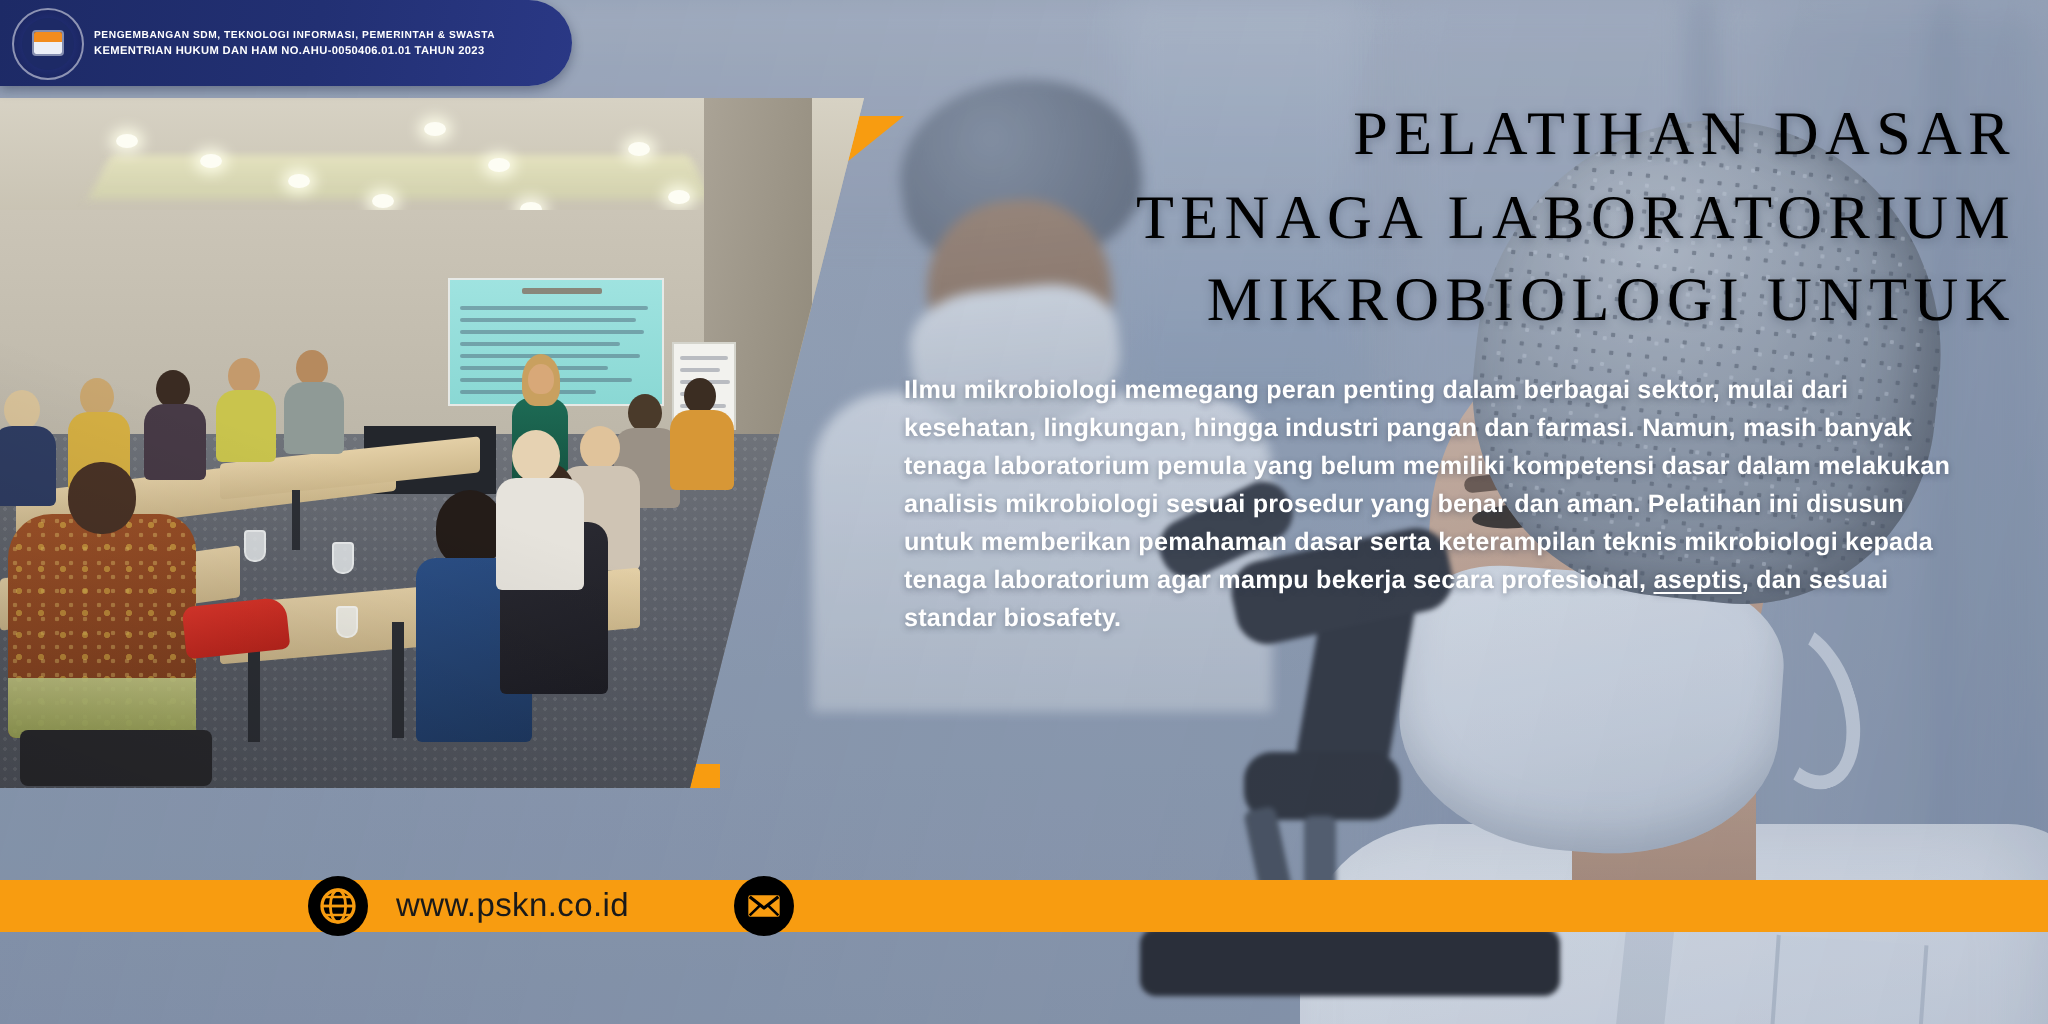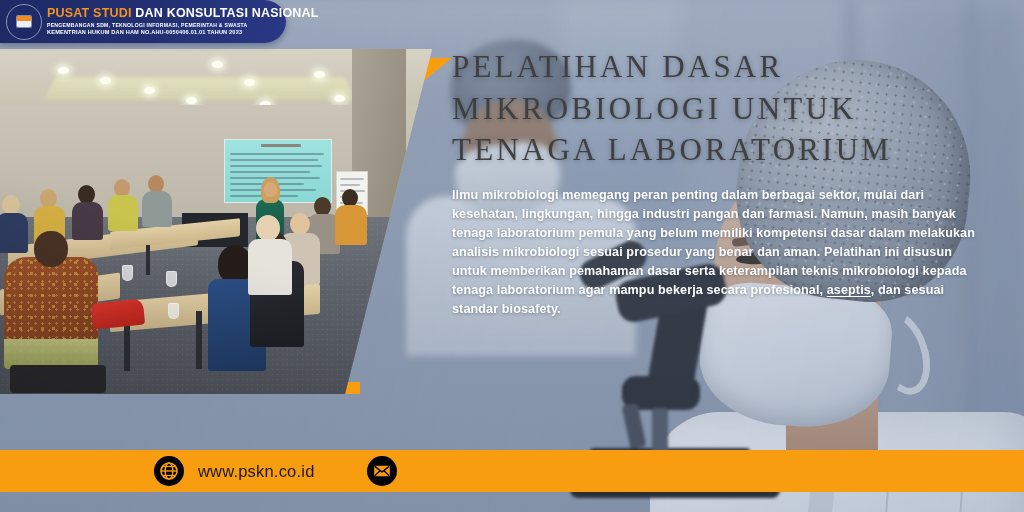--- a/index.html
+++ b/index.html
@@ -386,42 +386,43 @@
   }
   .lt-row3 {
     font-size:5.6px; font-weight:bold; color:#ffffff; letter-spacing:.18px;
     margin-top:2.5px; white-space:nowrap;
   }
 
   
   .content { position:absolute; left:452px; top:46px; width:556px; }
   .title {
     font-family:"Liberation Serif", serif;
-    color:#404040;
+    color:#000000;
     font-size:31px;
     letter-spacing:3.2px;
     line-height:1.34;
     text-shadow:0 1px 5px rgba(40,52,72,.40);
     white-space:nowrap;
+    text-align:right;
   }
   .body-copy {
     margin-top:15px;
     color:#ffffff;
     font-size:12.6px;
     font-weight:bold;
     line-height:1.52;
     letter-spacing:.1px;
     text-shadow:0 1px 3px rgba(44,56,76,.45);
     width:528px;
   }
   .body-copy u { text-decoration:underline; text-underline-offset:2px; }
 
   
   .footer {
-    position:absolute; left:0; top:450px; width:1024px; height:42px;
+    position:absolute; left:0; top:440px; width:1024px; height:26px;
     background:#F89C10;
     display:flex; align-items:center;
   }
   .fitem { display:flex; align-items:center; }
   .fitem .ic {
     width:30px; height:30px; border-radius:50%; background:#000;
     display:flex; align-items:center; justify-content:center; flex:0 0 30px;
   }
   .fitem .ic svg { display:block; }
   .fitem .tx {
@@ -607,33 +608,29 @@
   </div>
 
   <div class="logo-bar">
     <div class="logo-emblem">
       <div class="logo-ring-text"></div>
       <div class="inner">
         <div class="bldg"></div>
       </div>
     </div>
     <div class="logo-text">
-      <div class="lt-row1">
-        <span class="o">PUSAT STUDI</span>
-        <span class="w">DAN KONSULTASI NASIONAL</span>
-      </div>
       <div class="lt-row2">PENGEMBANGAN SDM, TEKNOLOGI INFORMASI, PEMERINTAH &amp; SWASTA</div>
       <div class="lt-row3">KEMENTRIAN HUKUM DAN HAM NO.AHU-0050406.01.01 TAHUN 2023</div>
     </div>
   </div>
 
   <div class="content">
     <div class="title">PELATIHAN DASAR</div>
+    <div class="title">TENAGA LABORATORIUM</div>
     <div class="title">MIKROBIOLOGI UNTUK</div>
-    <div class="title">TENAGA LABORATORIUM</div>
     <p class="body-copy">
       <span>Ilmu mikrobiologi memegang peran penting dalam berbagai sektor, mulai dari kesehatan, lingkungan, hingga industri pangan dan farmasi. Namun, masih banyak tenaga laboratorium pemula yang belum memiliki kompetensi dasar dalam melakukan analisis mikrobiologi sesuai prosedur yang benar dan aman. Pelatihan ini disusun untuk memberikan pemahaman dasar serta keterampilan teknis mikrobiologi kepada tenaga laboratorium agar mampu bekerja secara profesional, </span><u>aseptis</u><span>, dan sesuai standar biosafety.</span>
     </p>
   </div>
 
   <div class="footer">
 
     <div class="fitem f1">
       <span class="ic">
         <svg width="20" height="20" viewBox="0 0 24 24">

